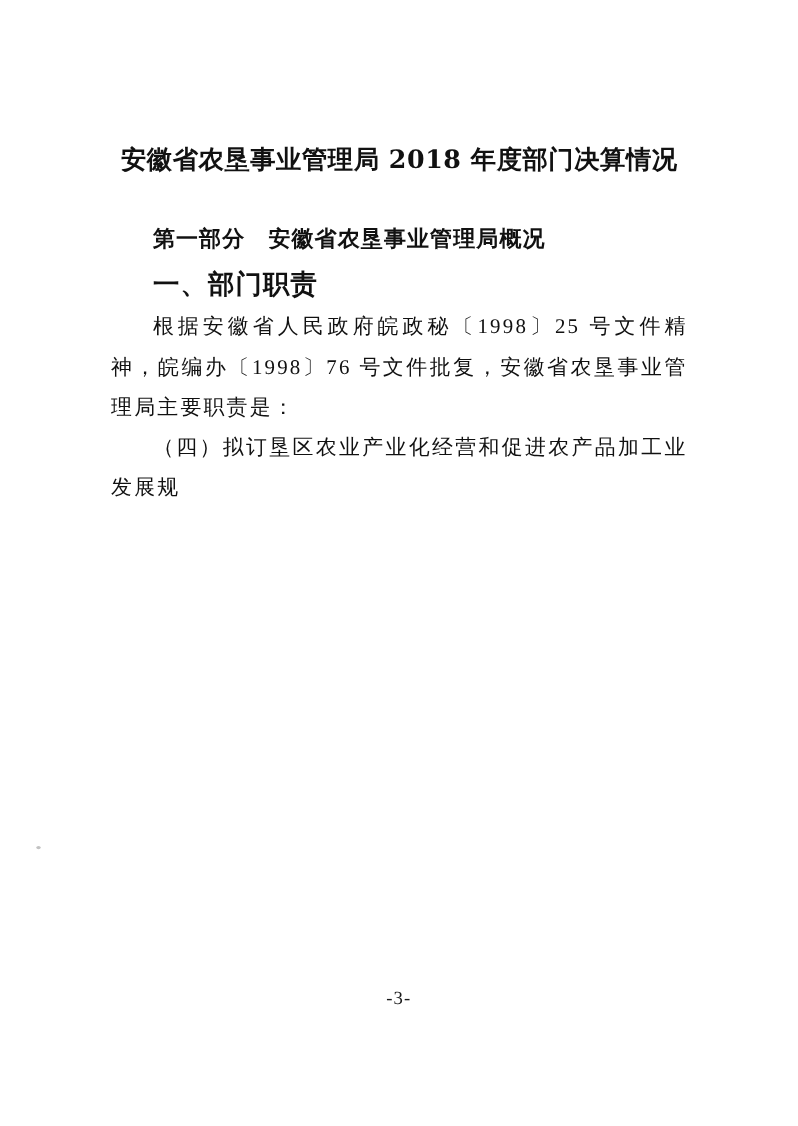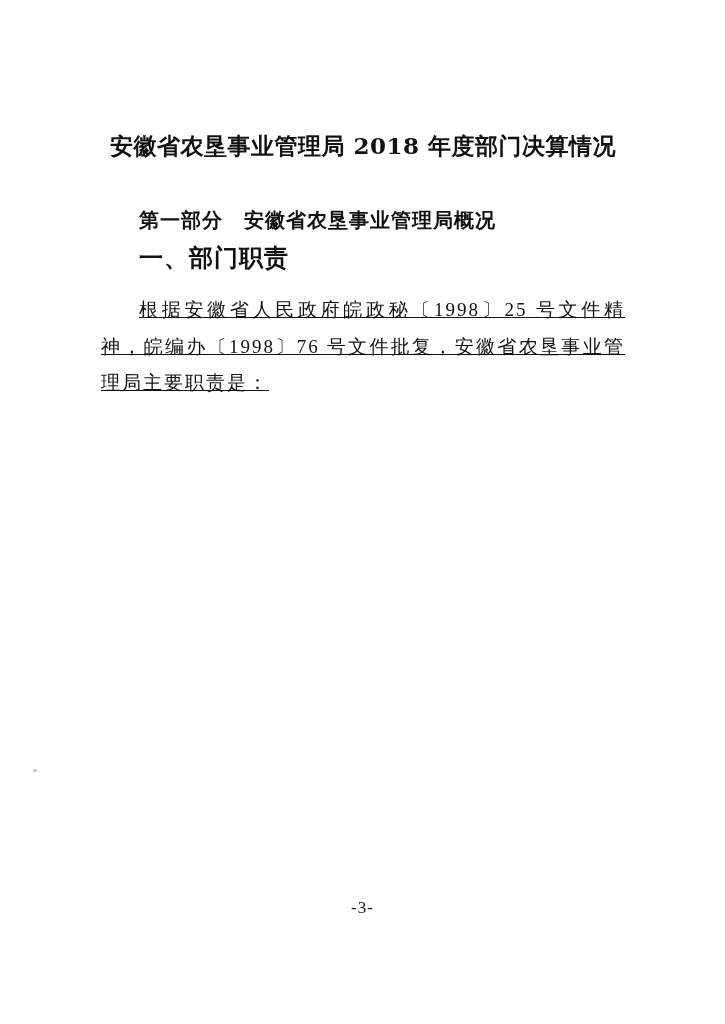--- a/index.html
+++ b/index.html
@@ -29,38 +29,37 @@
     font-size: 23px;
     line-height: 32px;
     font-weight: bold;
     text-align: center;
     letter-spacing: 0.5px;
     white-space: nowrap;
   }
   .part-heading {
     margin: 45px 0 0 0;
     padding-left: 38px;
-    font-family: Liberation Sans, sans-serif;
+    font-family: Liberation Mono, monospace;
     font-size: 20px;
     line-height: 26px;
     font-weight: bold;
     letter-spacing: 1px;
   }
   .section-heading {
     margin: 12px 0 0 0;
     padding-left: 38px;
     font-family: "DejaVu Sans", "Liberation Sans", sans-serif;
     font-size: 24px;
     line-height: 26px;
     font-weight: bold;
     letter-spacing: 1px;
   }
   .body-text {
-    margin-top: 21px;
-    text-decoration: underline;
+    margin-top: 9px;
   }
   .body-text p {
     margin: 0;
     font-size: 19px;
     line-height: 36.6px;
     letter-spacing: 2px;
     text-align: justify;
     text-indent: 2em;
   }
   .page-number {
@@ -94,19 +93,20 @@
   <div class="content">
 
     <h1 class="doc-title">安徽省农垦事业管理局 2018 年度部门决算情况</h1>
 
     <h2 class="part-heading">第一部分　安徽省农垦事业管理局概况</h2>
 
     <h3 class="section-heading">一、部门职责</h3>
 
     <div class="body-text">
       <p>根据安徽省人民政府皖政秘〔1998〕25 号文件精神，皖编办〔1998〕76 号文件批复，安徽省农垦事业管理局主要职责是：</p>
+      <p>（四）拟订垦区农业产业化经营和促进农产品加工业发展规</p>
     </div>
 
   </div>
 
   <div class="page-number">-3-</div>
 
 </div>
 
 </body></html>

